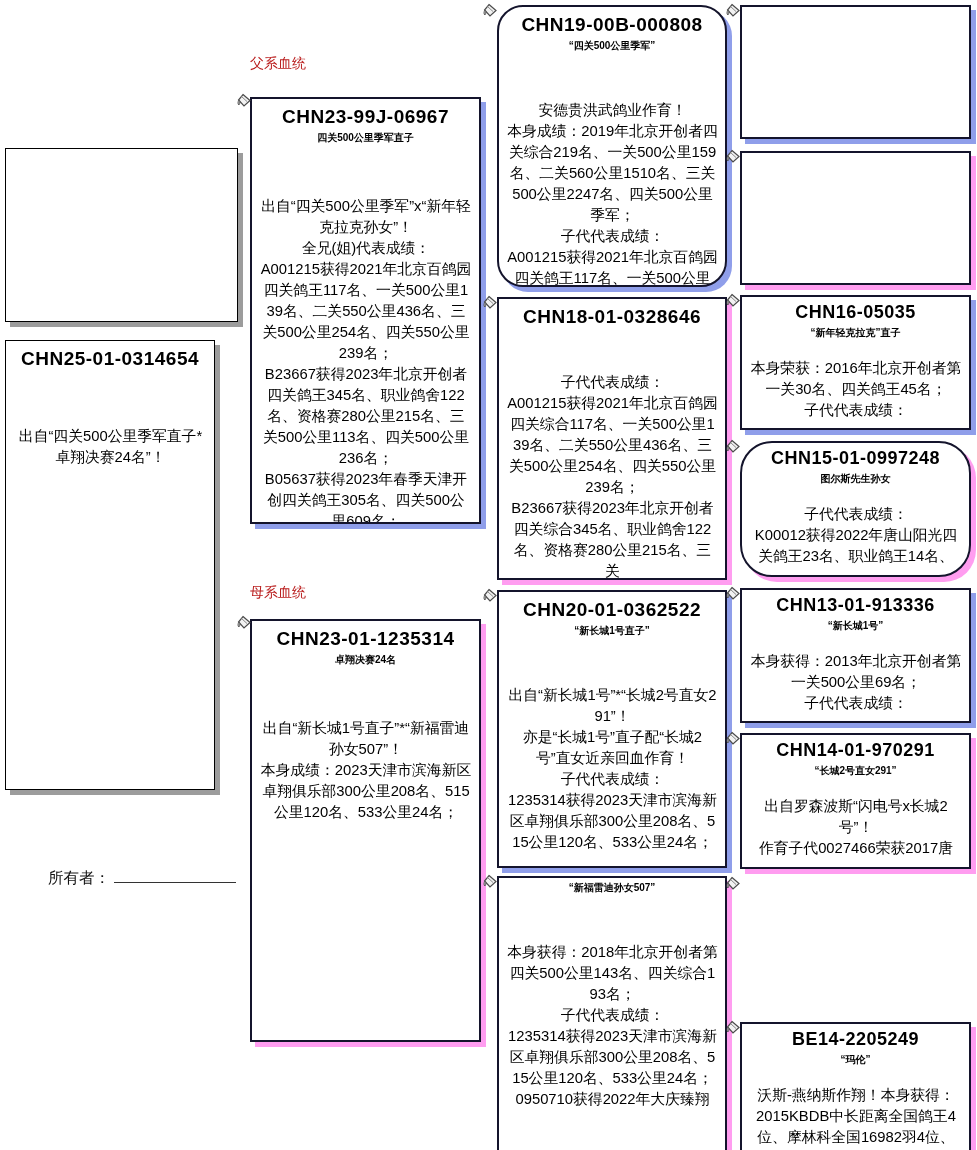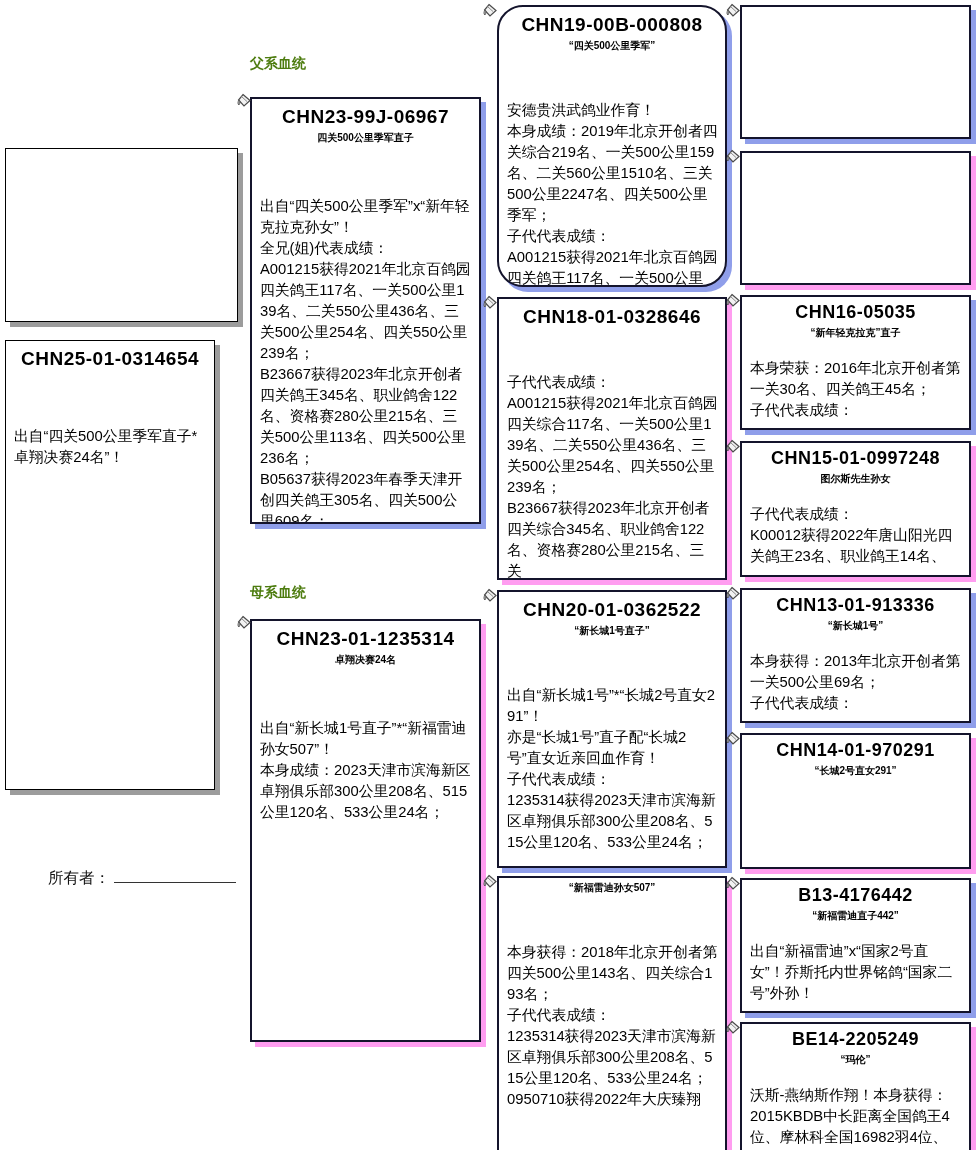--- a/index.html
+++ b/index.html
@@ -18,28 +18,28 @@
   .female{border:2px solid #14142c;box-shadow:5px 5px 0 #ff9df0;}
   .gray{border:1px solid #000;box-shadow:5px 5px 0 #9c9c9c;}
   .ring{
     text-align:center;font-weight:bold;font-size:19px;line-height:23px;
     padding-top:6px;letter-spacing:0.5px;
   }
   .g4 .ring{font-size:18px;line-height:22px;padding-top:4px;}
   .pname{text-align:center;font-weight:bold;font-size:10px;line-height:20px;}
   .pbody{
     font-size:14.8px;line-height:21px;padding:0 7px 0 8px;
-    white-space:pre-line;word-break:break-all;text-align:left;
+    white-space:pre-line;word-break:break-all;text-align:center;
   }
   .subject-body{margin-top:56px;}
   .g2-body{margin-top:48px;}
   .g3-body{margin-top:44px;}
   .g4-body{margin-top:15px;}
   .lineage-label{
-    position:absolute;font-weight:bold;font-size:14px;color:#4d7c0f;
+    position:absolute;font-weight:normal;font-size:14px;color:#b91c1c;
   }
   .owner{
     position:absolute;font-size:15.5px;color:#111;
   }
   .owner .blank{
     display:inline-block;width:122px;border-bottom:1.5px solid #333;
     height:16px;margin-left:4px;
   }
   .bucket{position:absolute;width:17px;height:16px;}
   .bucket svg{display:block;}
@@ -117,44 +117,41 @@
 
   <div class="box female g4" style="left:740px;top:151px;width:231px;height:134px;"></div>
 
   <div class="box male g4" style="left:740px;top:295px;width:231px;height:135px;">
     <div class="ring">CHN16-05035</div>
     <div class="pname">“新年轻克拉克”直子</div>
     <div class="pbody g4-body">本身荣获：2016年北京开创者第一关30名、四关鸽王45名；
 子代代表成绩：</div>
   </div>
 
-  <div class="box female g4" style="left:740px;top:441px;width:231px;height:136px;">
+  <div class="box female g4" style="left:740px;top:441px;width:231px;height:136px;border-radius:32px;">
     <div class="ring">CHN15-01-0997248</div>
     <div class="pname">图尔斯先生孙女</div>
     <div class="pbody g4-body">子代代表成绩：
 K00012获得2022年唐山阳光四关鸽王23名、职业鸽王14名、</div>
   </div>
 
   <div class="box male g4" style="left:740px;top:588px;width:231px;height:135px;">
     <div class="ring">CHN13-01-913336</div>
     <div class="pname">“新长城1号”</div>
     <div class="pbody g4-body">本身获得：2013年北京开创者第一关500公里69名；
 子代代表成绩：</div>
   </div>
 
   <div class="box female g4" style="left:740px;top:733px;width:231px;height:136px;">
     <div class="ring">CHN14-01-970291</div>
     <div class="pname">“长城2号直女291”</div>
-  </div>
-
-  <div class="box male g4" style="left:740px;top:878px;width:231px;height:135px;">
-    <div class="ring">B13-4176442</div>
-    <div class="pname">“新福雷迪直子442”</div>
-    <div class="pbody g4-body">出自“新福雷迪”x“国家2号直女”！乔斯托内世界铭鸽“国家二号”外孙！</div>
-  </div>
+    <div class="pbody g4-body">出自罗森波斯“闪电号x长城2号”！
+作育子代0027466荣获2017唐</div>
+  </div>
+
 
   <div class="box female g4" style="left:740px;top:1022px;width:231px;height:132px;">
     <div class="ring">BE14-2205249</div>
     <div class="pname">“玛伦”</div>
     <div class="pbody g4-body">沃斯-燕纳斯作翔！本身获得：
 2015KBDB中长距离全国鸽王4位、摩林科全国16982羽4位、</div>
   </div>
 
   <span class="bucket" style="left:236px;top:93px;">
       <svg width="17" height="16" viewBox="0 0 17 16">

